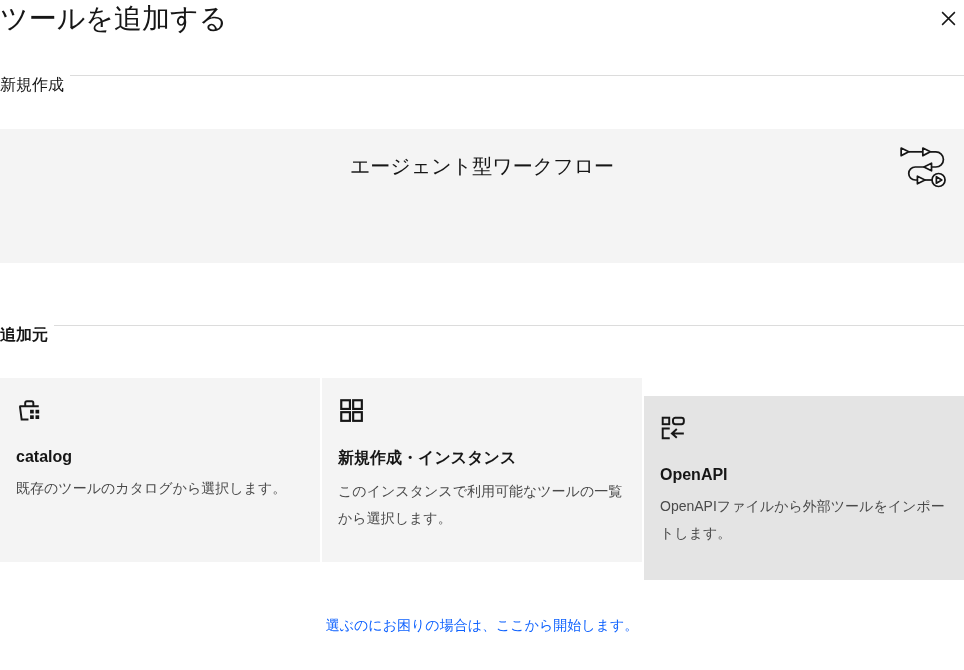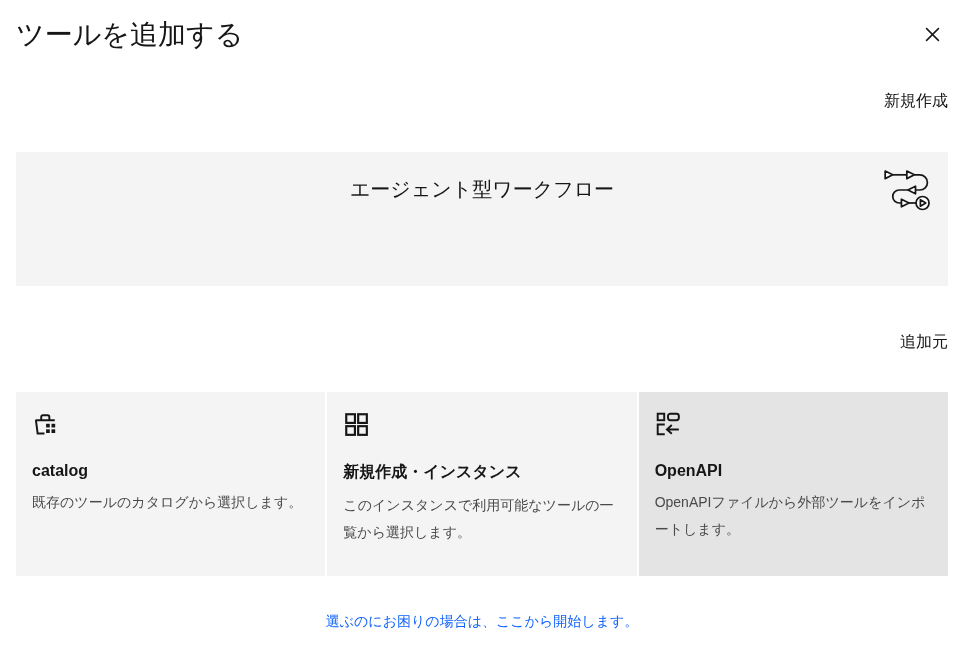--- a/index.html
+++ b/index.html
@@ -6,42 +6,42 @@
   html,body { width:964px; height:670px; background:#fff; overflow:hidden;
               font-family:"Liberation Sans","DejaVu Sans",sans-serif; }
   :root{
     --text-primary:#161616;
     --text-secondary:#4a4a4a;
     --card-bg:#f4f4f4;
     --card-bg-highlight:#e4e4e4;
     --link:#0f62fe;
     --divider:#dcdcdc;
   }
-  .modal { position:relative; padding:16px; width:964px; height:670px; }
+  .modal { position:relative; width:964px; height:670px; }
 
   .modal-header { position:relative; }
   .modal-title { font-size:28px; font-weight:400; color:var(--text-primary); line-height:38px; letter-spacing:0; }
   .close-btn { position:absolute; top:4px; right:2px; width:28px; height:28px; border:none;
                background:transparent; cursor:pointer; display:flex; align-items:center; justify-content:center; }
 
-  .section-row { display:flex; align-items:flex-end; gap:6px;flex-direction:column; }
+  .section-row { display:flex; align-items:flex-start; gap:6px; }
   .section-row.first { margin-top:37px; }
-  .section-row.second { margin-top:46px; }
+  .section-row.second { margin-top:62px;font-weight:bold; }
   .section-label { font-size:16px; color:var(--text-primary); white-space:nowrap; }
   .section-line { flex:1; border-top:1px solid var(--divider); height:0; }
 
   .featured-card { margin-top:33px; position:relative; background:var(--card-bg);
                    height:134px; padding:24px 18px 24px 18px; cursor:pointer;text-align:center; }
   .featured-title { font-size:20px; font-weight:400; color:var(--text-primary); }
   .featured-desc { margin-top:29px; font-size:14px; color:var(--text-secondary); }
   .featured-icon { position:absolute; top:15px; right:13px; }
 
   .cards-grid { margin-top:32px; display:grid; grid-template-columns:repeat(3,1fr); gap:2px; }
   .card { background:var(--card-bg); height:184px; padding:19px 16px; cursor:pointer; }
-  .card.highlighted { background:var(--card-bg-highlight); }
+  .card.highlighted { background:var(--card-bg-highlight);margin-top:18px; }
   .card-icon { height:30px; display:flex; align-items:flex-start; }
   .card-title { margin-top:21px; font-size:16px; font-weight:700; color:var(--text-primary); }
   .card-desc { margin-top:9px; font-size:14px; line-height:27px; color:var(--text-secondary); }
 
   .modal-footer { margin-top:36px; text-align:center; }
   .help-link { font-size:14px; color:var(--link); text-decoration:none; cursor:pointer; }
 
   svg { display:block; }
 </style>
 </head>

